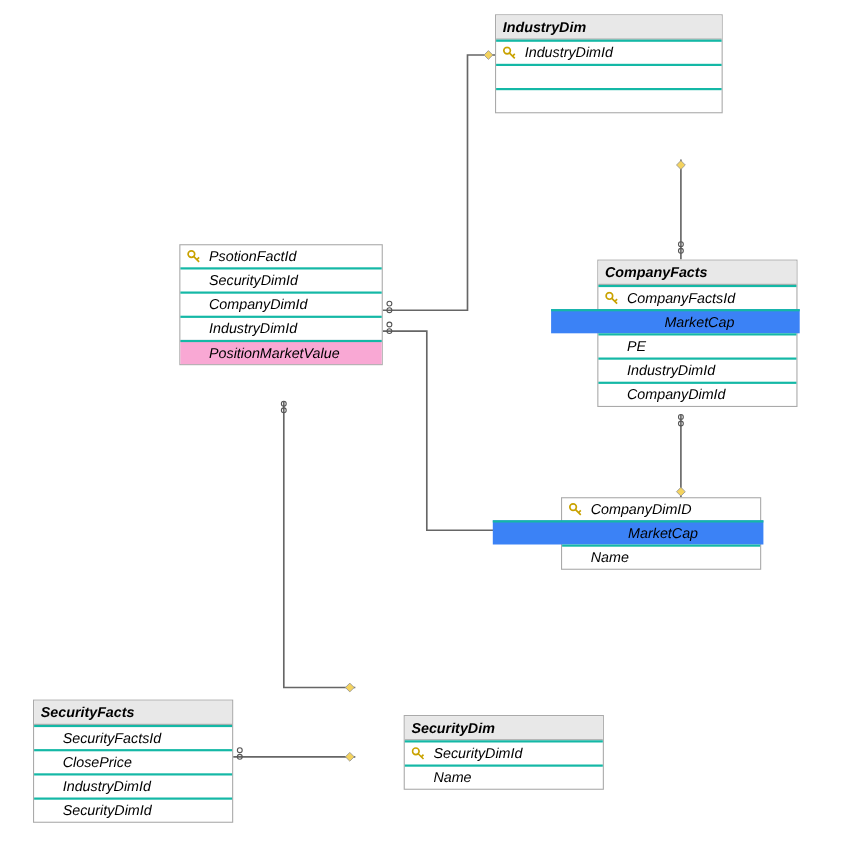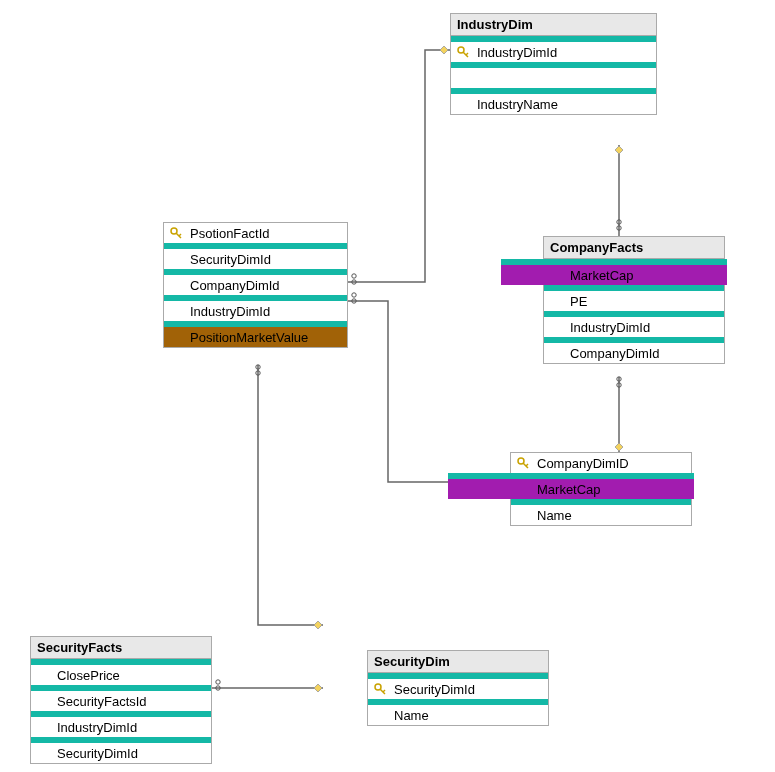--- a/index.html
+++ b/index.html
@@ -22,54 +22,55 @@
     position: absolute;
     left: 0; top: 0;
     width: 775px; height: 772px;
     pointer-events: none;
   }
   .table {
     position: absolute;
     border: 1px solid #aaa;
     background: #fff;
     box-shadow: 0 0 0 0 rgba(0,0,0,0);
+    font-style: italic;
   }
   .table-header {
     background: #e8e8e8;
     border-bottom: 1px solid #aaa;
     padding: 3px 6px;
     font-weight: bold;
   }
   .col {
     display: flex;
-    align-items: center;
     padding: 2px 4px;
-    border-top: 6px solid #14b8a6;
+    border-top: 2px solid #14b8a6;
   }
   .col:first-of-type {
     border-top: none;
   }
   .icon-slot {
     width: 16px;
     height: 16px;
     margin-right: 6px;
     display: flex;
     align-items: center;
     justify-content: center;
     flex: 0 0 16px;
   }
   .key-icon svg { display:block; }
   .col-label {
     flex: 1;
   }
   .hl-yellow {
-    background: #a21caf;
+    background: #3b82f6;
+    gap: 34px;
   }
   .hl-blue {
-    background: #a16207;
+    background: #f9a8d4;
   }
 </style>
 </head>
 <body>
 <div class="canvas">
 
 <svg class="connectors">
   <defs>
 
     <g id="keymark">
@@ -119,21 +120,20 @@
             <line x1="9" y1="9" x2="11" y2="7" stroke="#c9a200" stroke-width="1.5"></line>
           </svg>
     </span>
     <span class="col-label">IndustryDimId</span>
   </div>
   <div class="col">
     <span class="icon-slot"></span>
   </div>
   <div class="col">
     <span class="icon-slot"></span>
-    <span class="col-label">IndustryName</span>
   </div>
 </div>
 
 <div class="table" style="left:163px; top:222px; width:183px;">
   <div class="col">
     <span class="icon-slot key-icon">
       <svg width="12" height="12" viewBox="0 0 12 12">
             <circle cx="4" cy="4" r="3" fill="none" stroke="#c9a200" stroke-width="1.5"></circle>
             <line x1="6" y1="6" x2="11" y2="11" stroke="#c9a200" stroke-width="1.5"></line>
             <line x1="9" y1="9" x2="11" y2="7" stroke="#c9a200" stroke-width="1.5"></line>
@@ -154,20 +154,30 @@
     <span class="col-label">IndustryDimId</span>
   </div>
   <div class="col hl-blue">
     <span class="icon-slot"></span>
     <span class="col-label">PositionMarketValue</span>
   </div>
 </div>
 
 <div class="table" style="left:543px; top:236px; width:180px;">
   <div class="table-header">CompanyFacts</div>
+  <div class="col">
+    <span class="icon-slot key-icon">
+      <svg width="12" height="12" viewBox="0 0 12 12">
+            <circle cx="4" cy="4" r="3" fill="none" stroke="#c9a200" stroke-width="1.5"></circle>
+            <line x1="6" y1="6" x2="11" y2="11" stroke="#c9a200" stroke-width="1.5"></line>
+            <line x1="9" y1="9" x2="11" y2="7" stroke="#c9a200" stroke-width="1.5"></line>
+          </svg>
+    </span>
+    <span class="col-label">CompanyFactsId</span>
+  </div>
   <div class="col hl-yellow" style="margin-left:-43px; padding-left:47px; margin-right:-3px; padding-right:7px;">
     <span class="icon-slot"></span>
     <span class="col-label">MarketCap</span>
   </div>
   <div class="col">
     <span class="icon-slot"></span>
     <span class="col-label">PE</span>
   </div>
   <div class="col">
     <span class="icon-slot"></span>
@@ -197,25 +207,25 @@
   <div class="col">
     <span class="icon-slot"></span>
     <span class="col-label">Name</span>
   </div>
 </div>
 
 <div class="table" style="left:30px; top:636px; width:180px;">
   <div class="table-header">SecurityFacts</div>
   <div class="col">
     <span class="icon-slot"></span>
+    <span class="col-label">SecurityFactsId</span>
+  </div>
+  <div class="col">
+    <span class="icon-slot"></span>
     <span class="col-label">ClosePrice</span>
-  </div>
-  <div class="col">
-    <span class="icon-slot"></span>
-    <span class="col-label">SecurityFactsId</span>
   </div>
   <div class="col">
     <span class="icon-slot"></span>
     <span class="col-label">IndustryDimId</span>
   </div>
   <div class="col">
     <span class="icon-slot"></span>
     <span class="col-label">SecurityDimId</span>
   </div>
 </div>

